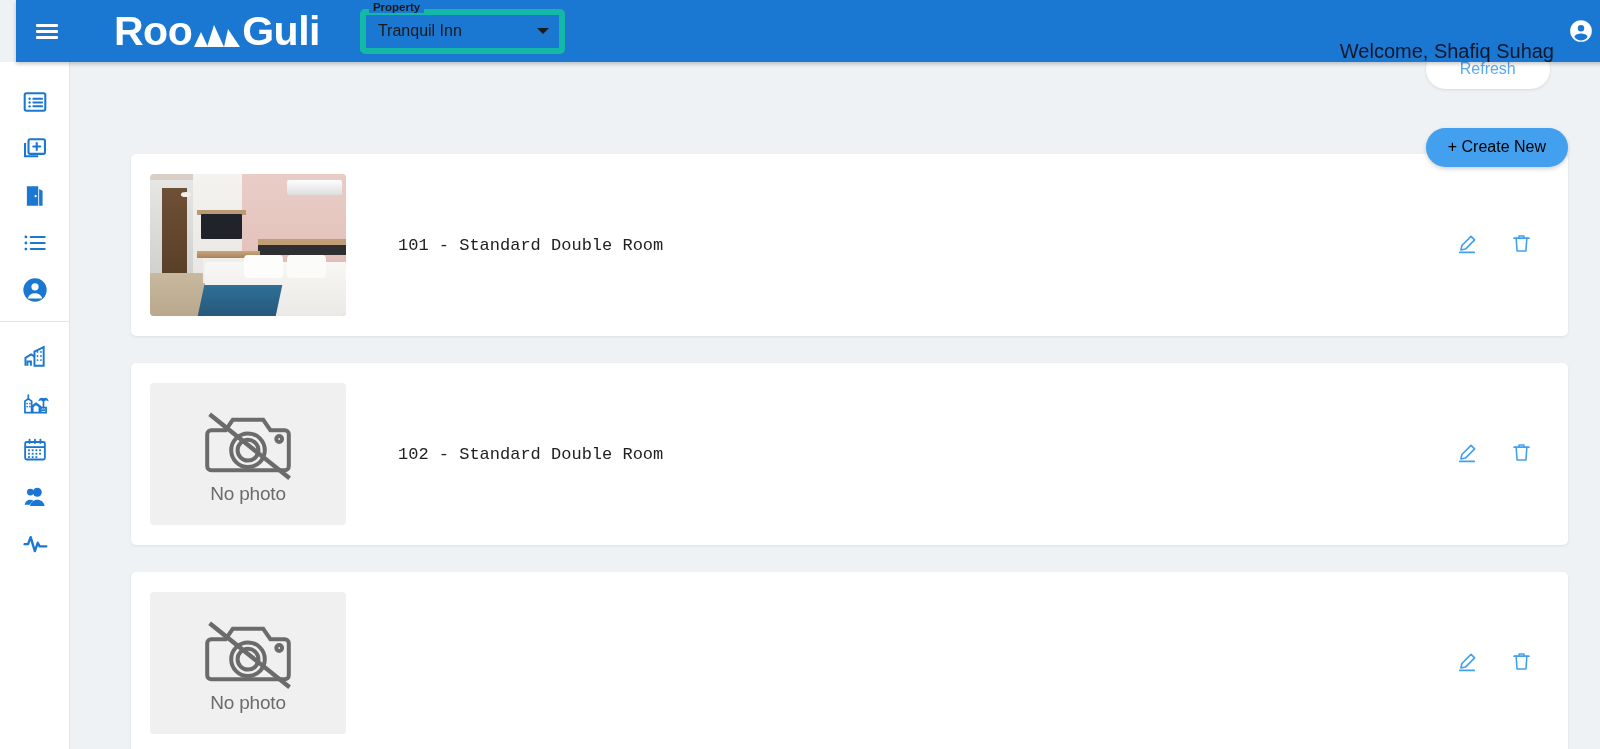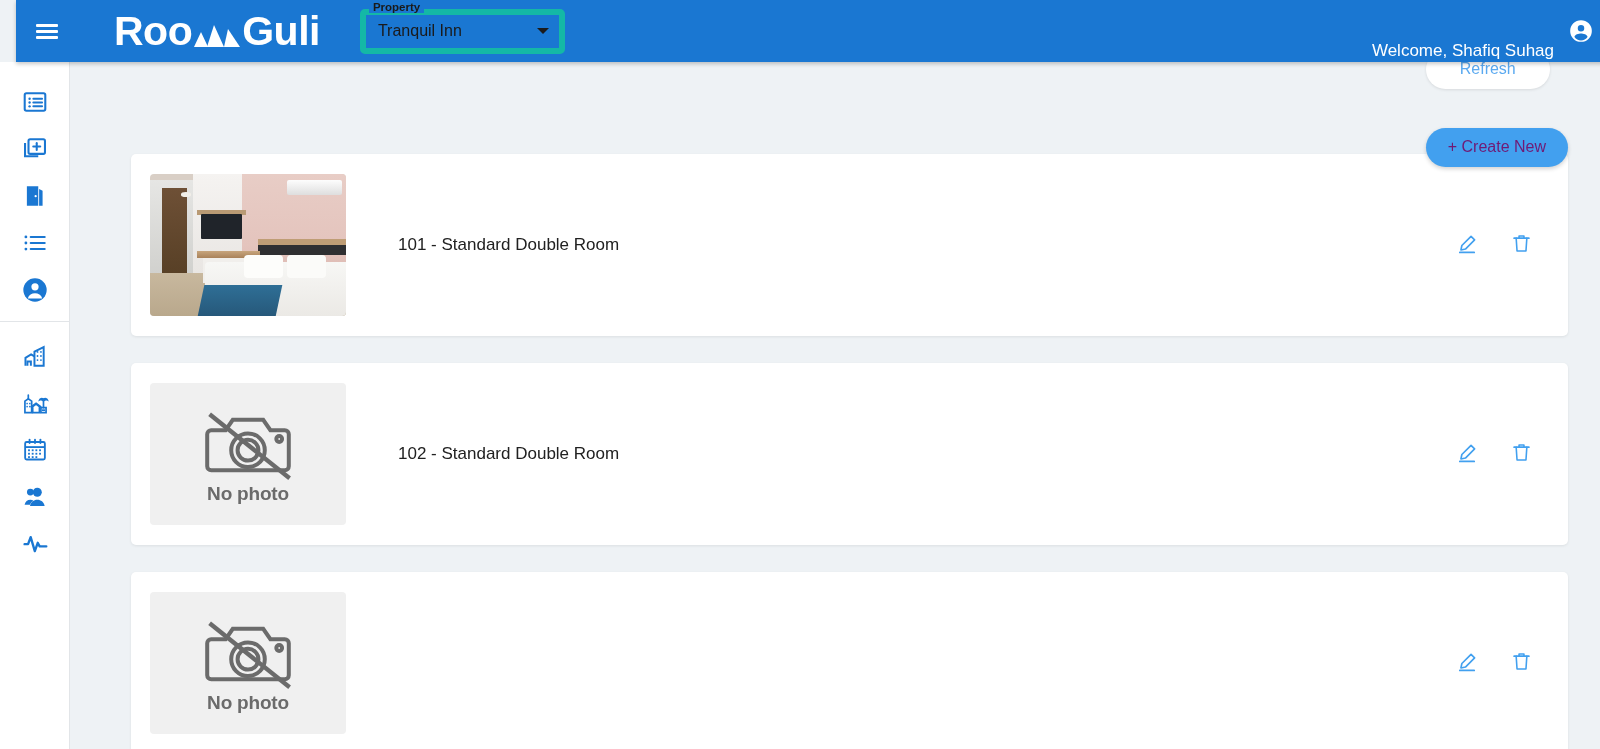--- a/index.html
+++ b/index.html
@@ -99,22 +99,22 @@
   }
 
   .welcome-box {
     margin-left: auto;
     margin-right: 22px;
     display: flex;
     align-items: center;
     gap: 14px;
   }
   .welcome-text {
-    font-size: 17px;
-    color: #ffffff;
+    font-size: 20px;
+    color: #0f172a;
     margin-top: 40px;
   }
   .avatar-icon { width: 26px; height: 26px; display: block; }
 
   
   .sidebar {
     position: absolute;
     top: 62px; left: 0;
     width: 70px;
     height: 687px;
@@ -173,21 +173,21 @@
     border-radius: 22px;
     padding: 0 34px;
     height: 39px;
     font-size: 16px;
     font-family: inherit;
     cursor: pointer;
     box-shadow: 0 1px 3px rgba(0,0,0,0.10);
   }
   .btn-create {
     background: #42a0ef;
-    color: #701a75;
+    color: #000000;
     border: none;
     border-radius: 22px;
     padding: 0 22px;
     height: 39px;
     font-size: 16px;
     font-family: inherit;
     cursor: pointer;
     box-shadow: 0 2px 4px rgba(0,0,0,0.18);
   }
 
@@ -259,29 +259,30 @@
     width: 100%; height: 100%;
     background: #f0f0f0;
     display: flex;
     align-items: center;
     justify-content: center;
   }
   .nophoto-inner { display: flex; flex-direction: column; align-items: center; }
   .nophoto-label {
     font-size: 19px;
     color: #6b6b6b;
-    font-weight: bold;
+    font-weight: normal;
     margin-top: -4px;
     letter-spacing: -0.2px;
   }
 
   .room-name {
     margin-left: 52px;
     font-size: 17px;
     color: #212121;
+    font-family: Liberation Mono, monospace;
   }
   .row-actions {
     margin-left: auto;
     display: flex;
     align-items: center;
     gap: 25px;
   }
   .icon-btn {
     background: none;
     border: none;

